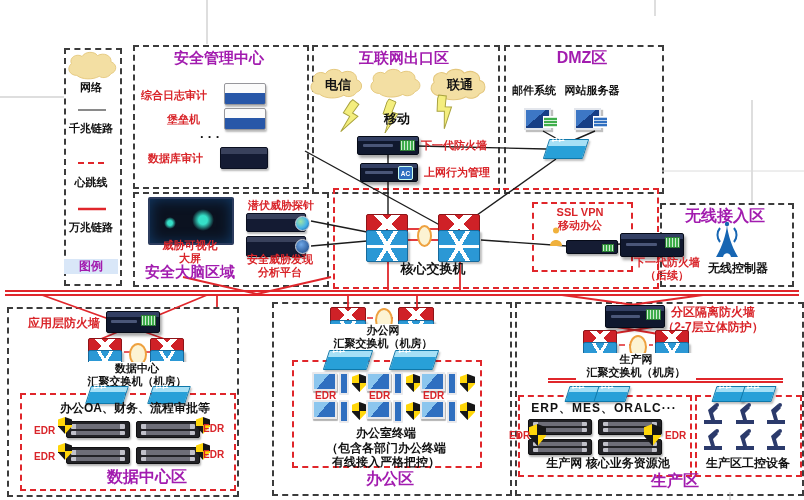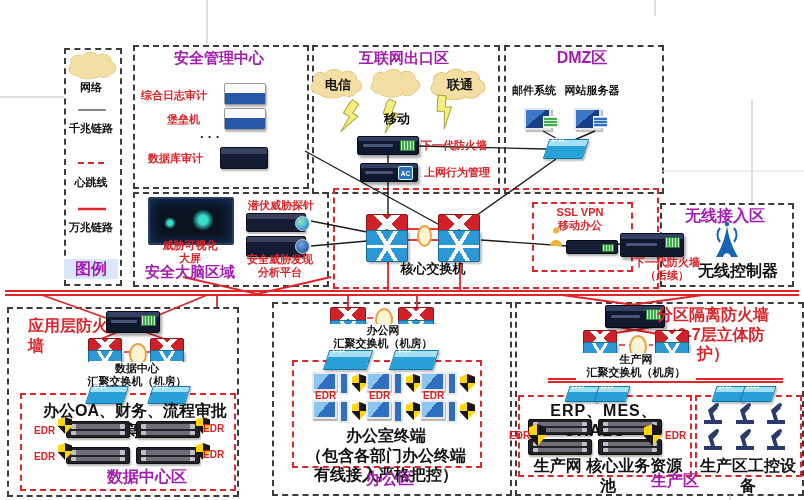--- a/index.html
+++ b/index.html
@@ -4,21 +4,21 @@
 <style>
   html,body{margin:0;padding:0;background:#fff;}
   #stage{position:relative;width:804px;height:500px;background:#fff;overflow:hidden;
          font-family:"Liberation Sans","DejaVu Sans",sans-serif;}
   .lbl{position:absolute;z-index:3;line-height:1.22;}
   .ctr{text-align:center;}
   .ml{white-space:pre-line;}
   .red{color:#d9252a;font-weight:bold;}
   .blu{color:#a21caf;font-weight:bold;}
   .blk{color:#111;font-weight:bold;}
-  .s10{font-size:10px;} .s11{font-size:11px;} .s12{font-size:16px;} .s13{font-size:13px;text-align:center;}
+  .s10{font-size:10px;} .s11{font-size:11px;} .s12{font-size:12px;} .s13{font-size:13px;text-align:center;}
   .s15{font-size:15px;} .s16{font-size:16px;} .s30{font-size:30px;}
   .box{position:absolute;z-index:1;}
   .dashK{border:2px dashed #3c3c3c;}
   .dashR{border:2px dashed #e0262b;}
   svg.wires{position:absolute;left:0;top:0;z-index:2;}
   .icon{position:absolute;z-index:3;}
   
   .mls .t{position:absolute;left:0;right:0;top:0;height:38%;border:1px solid #8e1418;border-radius:2px;
     background:linear-gradient(45deg,transparent 42%,#fff 42% 58%,transparent 58%),
                linear-gradient(-45deg,transparent 42%,#fff 42% 58%,transparent 58%),#cf2127;}

